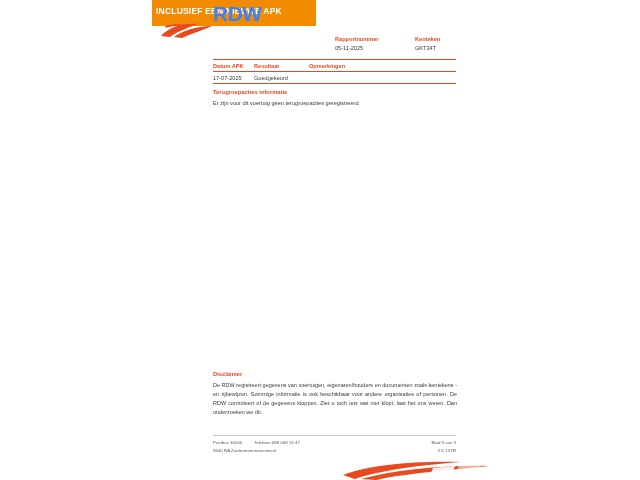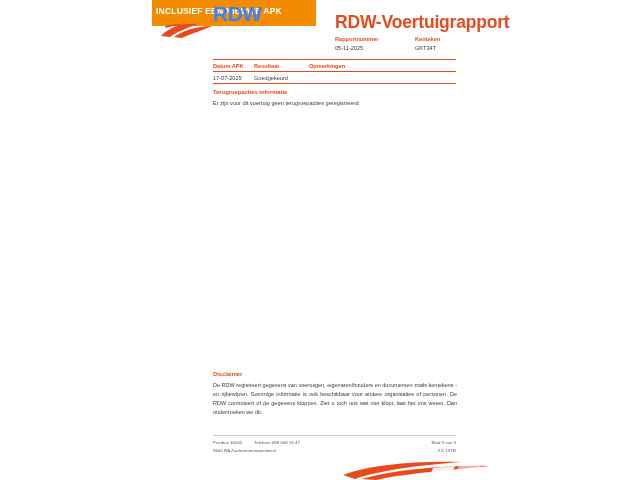--- a/index.html
+++ b/index.html
@@ -204,21 +204,20 @@
   </div>
 
   <div class="wordmark">RDW</div>
 
   <svg class="swoosh-top" viewBox="0 0 62 16">
     <path d="M1 14 C 8 6, 22 1, 38 2 C 30 5, 18 9, 10 15 Z" fill="#e8491d"></path>
     <path d="M14 15 C 22 9, 36 4, 52 4 C 44 8, 30 12, 22 16 Z" fill="#e8491d"></path>
     <path d="M5 4 C 12 2, 20 2, 26 3 L 24 5 C 16 4, 10 4, 6 6 Z" fill="#e8491d"></path>
   </svg>
 
-  <div class="doc-title">RDW-Voertuigrapport</div>
 
   <div class="meta">
     <div class="meta-col wide">
       <div class="meta-label">Rapportnummer</div>
       <div class="meta-value">05-11-2025</div>
     </div>
     <div class="meta-col">
       <div class="meta-label">Kenteken</div>
       <div class="meta-value">GKT34T</div>
     </div>

